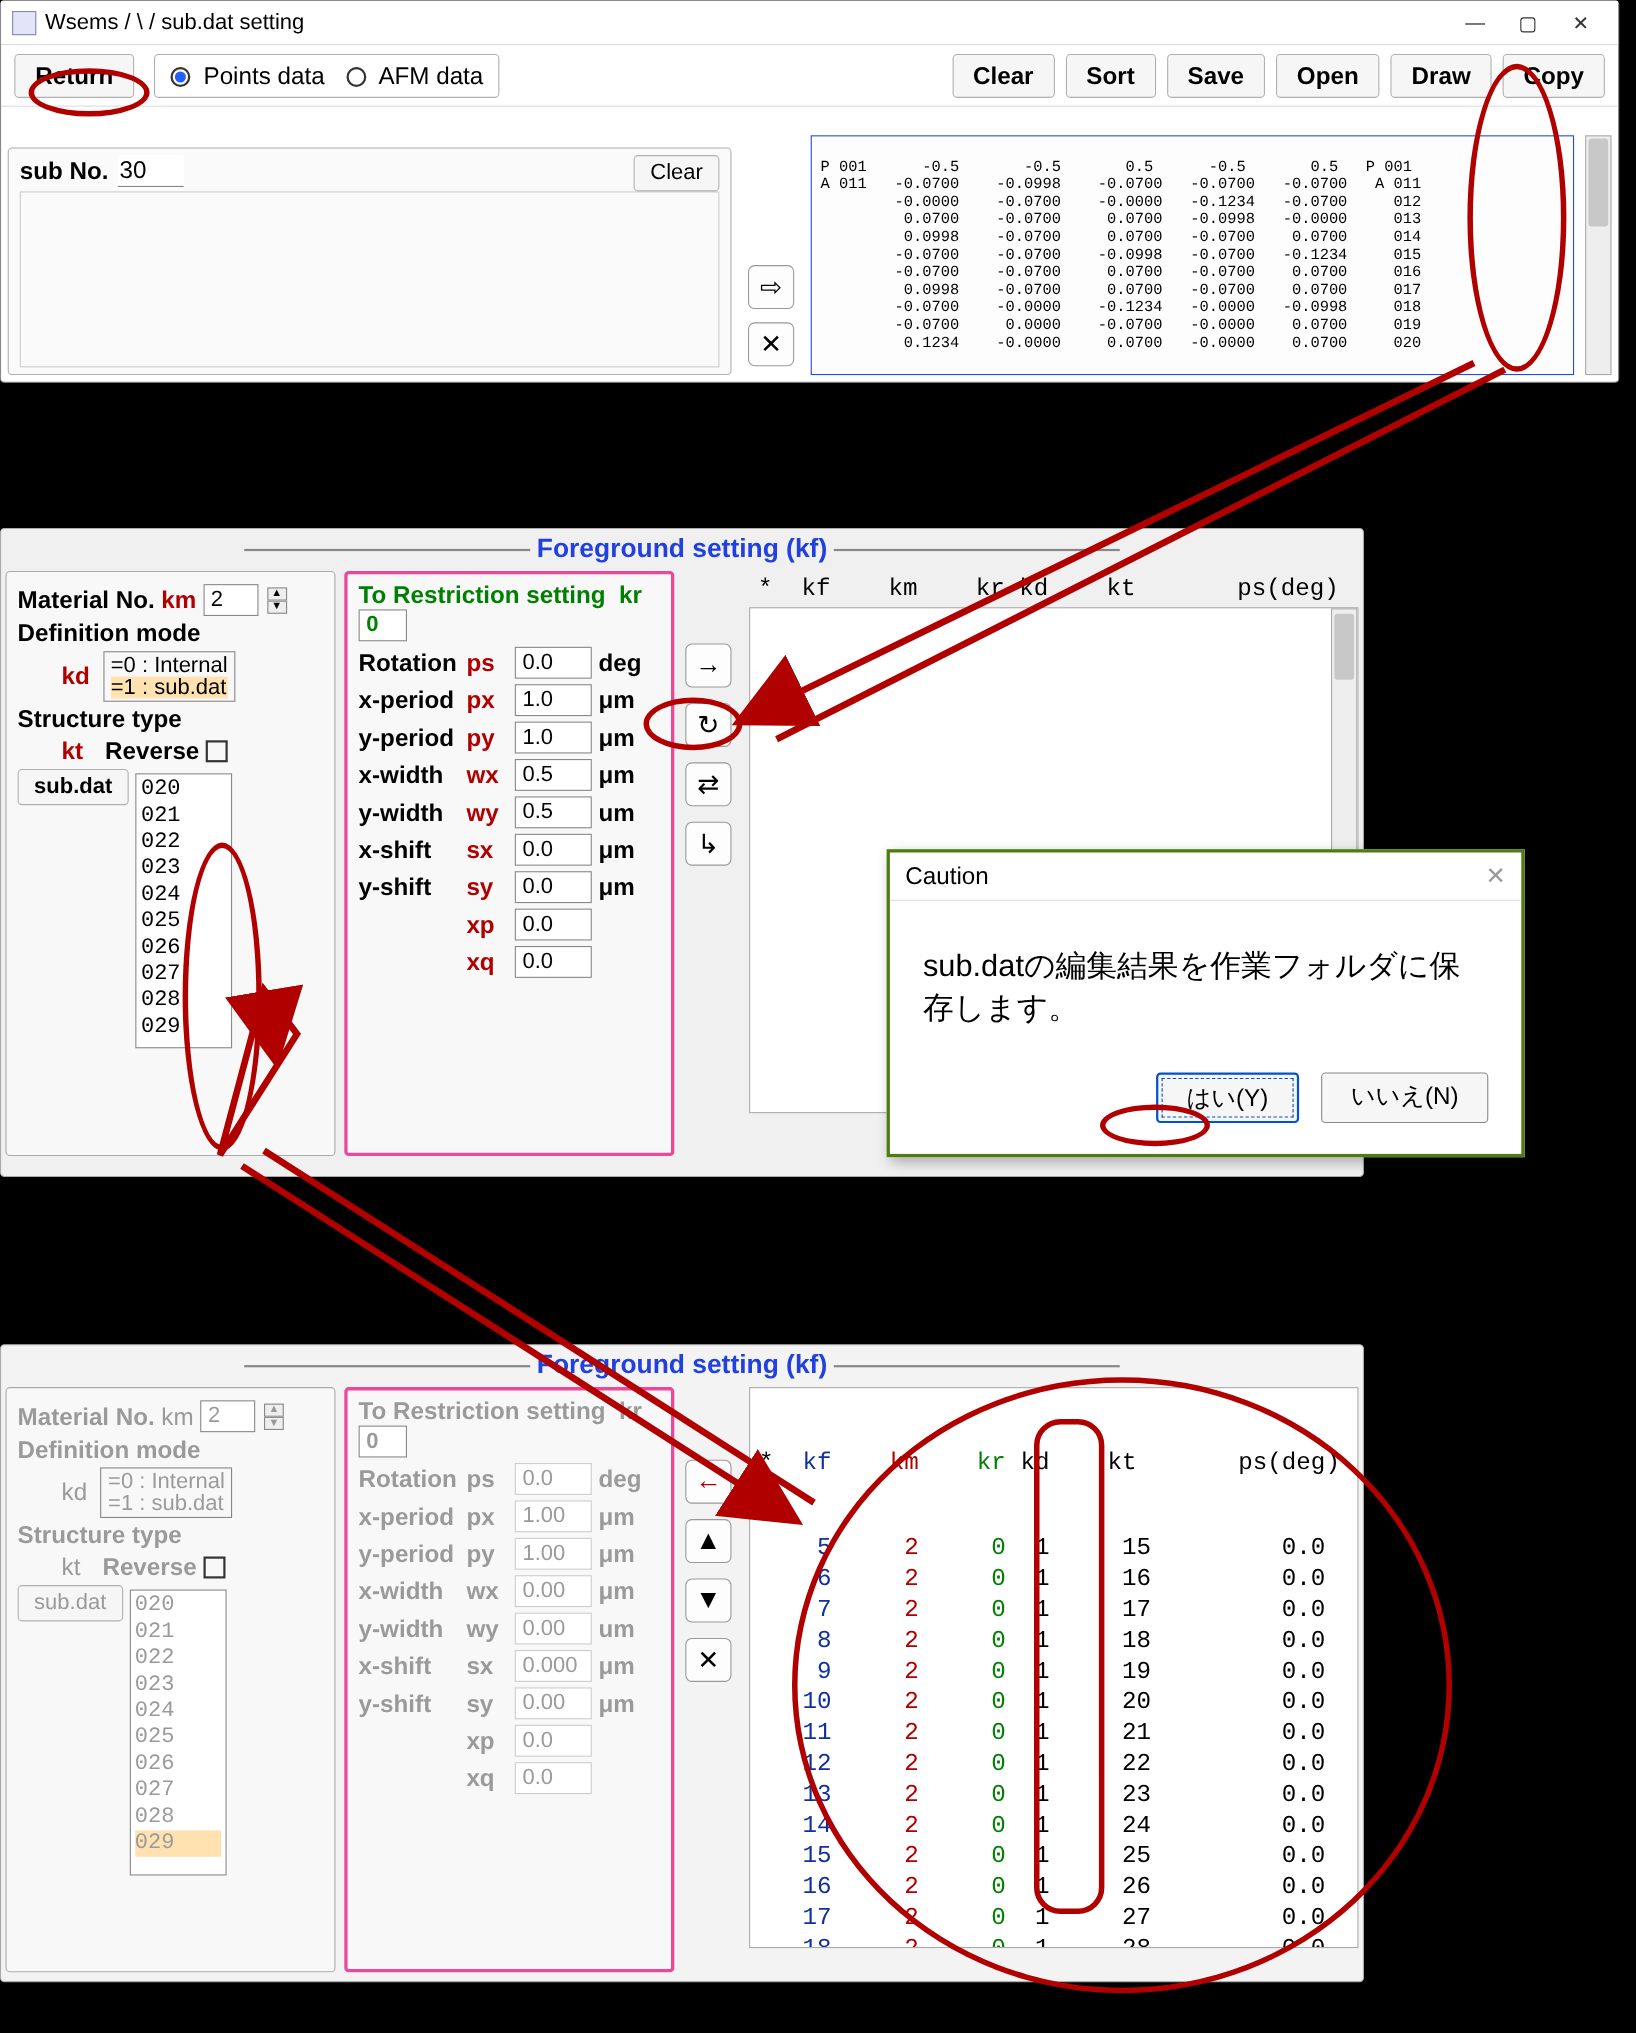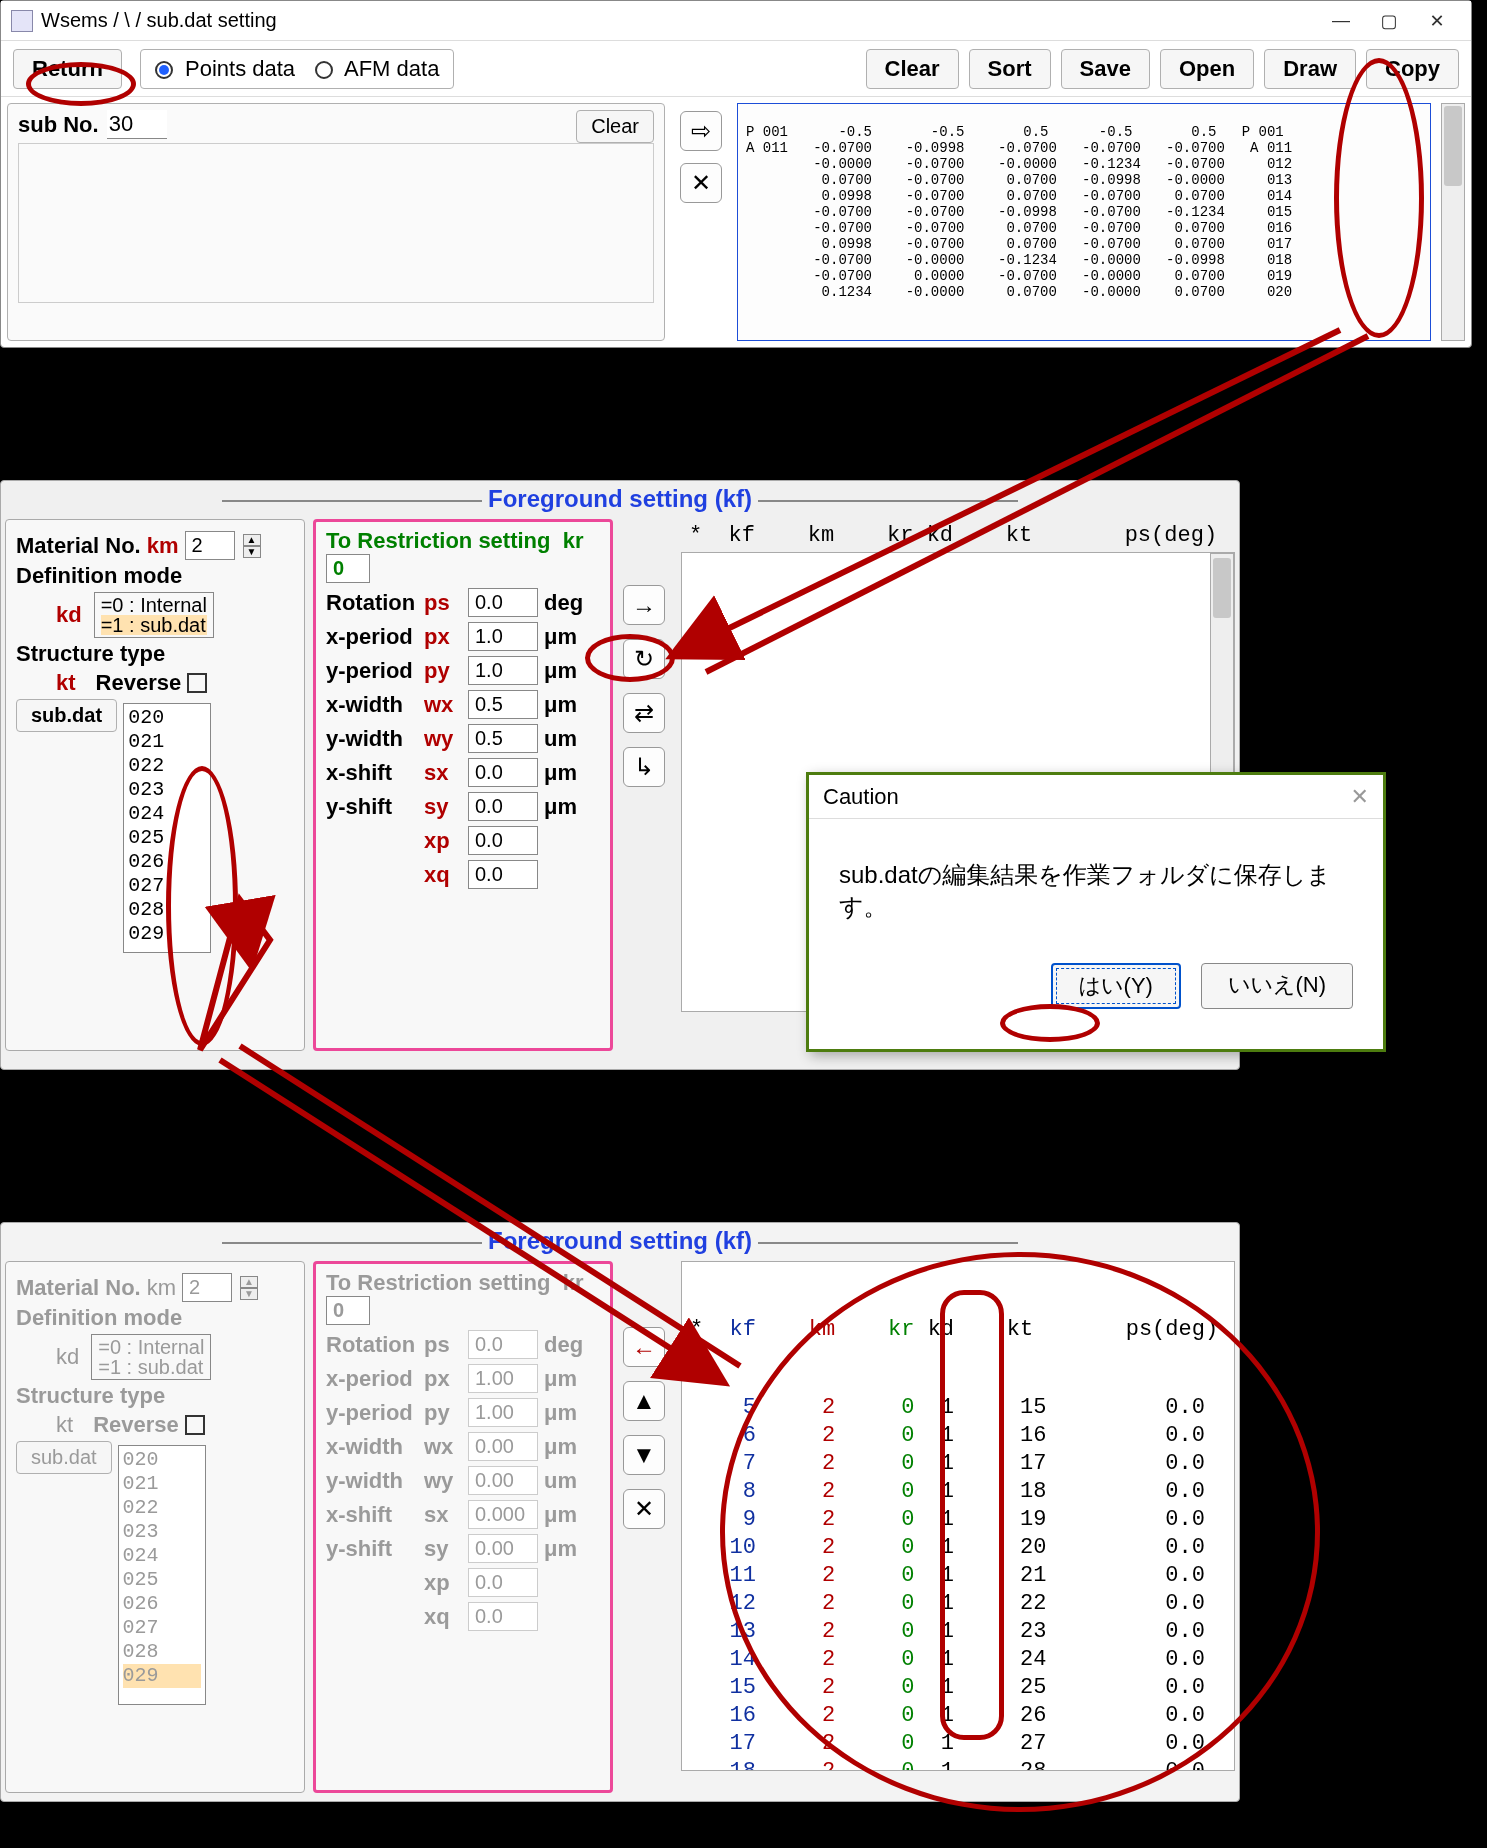--- a/index.html
+++ b/index.html
@@ -15,21 +15,21 @@
   .winbtn { width:48px; height:32px; display:flex; align-items:center; justify-content:center; font-size:18px; color:#333; }
 
   .tool-row { height:56px; padding:6px 12px; display:flex; align-items:center; border-bottom:1px solid #ddd; }
   .btn { padding:6px 18px; background:#f6f6f6; border:1px solid #b0b0b0; border-radius:4px; font-size:22px; font-weight:bold; cursor:pointer; user-select:none; }
   .btn.small { font-size:20px; padding:4px 14px; font-weight:normal;}
   .radio-group { margin-left:18px; padding:6px 14px; border:1px solid #b0b0b0; border-radius:4px; display:flex; gap:20px; font-size:22px; align-items:center; }
   .radio { width:18px;height:18px;border:2px solid #333;border-radius:50%;display:inline-flex;align-items:center;justify-content:center;margin-right:6px;vertical-align:middle;}
   .radio .dot{width:10px;height:10px;border-radius:50%;background:#2060ff;}
   .actions { display:flex; gap:10px; margin-left:auto; }
 
-  .top-body { display:flex; position:relative; height:calc(100% - 96px);}
+  .top-body { display:flex; position:relative; height:calc(100% - 96px);align-items:flex-end;}
   .left-col { width:670px; padding:6px; }
   .subbox { border:1px solid #b0b0b0; border-radius:4px; padding:6px 10px; background:#fafafa; height:100%; position:relative;}
   .subbox .hdr { display:flex; align-items:center; gap:8px; font-size:22px; margin-bottom:4px;}
   .subbox .hdr .lbl{font-weight:bold;}
   .subbox input.snum{width:60px; font-size:22px; border:none; border-bottom:1px solid #888;}
   .subbox .desc{font-size:22px; font-weight:bold;}
   .bigtext { width:100%; height:160px; border:1px solid #ccc; margin-top:4px;}
   .subclear { position:absolute; right:10px; top:6px;}
 
   .mid-col { width:60px; padding:14px 0; display:flex; flex-direction:column; gap:12px; align-items:center; }
@@ -67,21 +67,21 @@
   .p2btns{width:60px;display:flex;flex-direction:column;gap:14px;padding:70px 0 0 6px;}
   .p2right{flex:1;margin:4px;position:relative;}
   .tablehead{font-family:"Courier New",monospace;font-size:22px;white-space:pre;padding:4px 8px;}
   .listarea{border:1px solid #aaa;background:#fff;height:460px;position:relative;}
   .listarea .vscroll{right:0;top:0;bottom:0;}
   .listarea .vscroll .thumb{top:4px;height:60px;}
 
   .caution { position:absolute; left:806px; top:772px; width:580px; height:280px; background:#fff; border:3px solid #4d7c0f; box-shadow:4px 4px 12px rgba(0,0,0,.3);}
   .caution .cbar{height:44px;display:flex;align-items:center;padding:0 14px;font-size:22px;border-bottom:1px solid #ddd;}
   .caution .cbar .x{margin-left:auto;color:#999;font-size:22px;}
-  .caution .msg{padding:40px 30px;font-size:24px;}
+  .caution .msg{padding:40px 30px;font-size:28px;}
   .caution .cbtns{display:flex;gap:20px;justify-content:flex-end;padding:0 30px;}
   .cbtn{padding:6px 26px;border:1px solid #888;border-radius:4px;background:#f6f6f6;font-size:22px;}
   .cbtn.primary{border:2px solid #0052cc;outline:1px dashed #0052cc;outline-offset:-6px;}
 
   
   .panel3 { left:0; top:1222px; width:1240px; height:580px; background:#f3f3f3; border:1px solid #aaa;}
   .panel3 .dim, .panel3 .dim *{color:#9a9a9a !important;}
   .panel3 .p3body{display:flex;height:540px;}
   .panel3 .ktlist{height:260px;}
   .panel3 .sel{background:#ffe2b0;}

